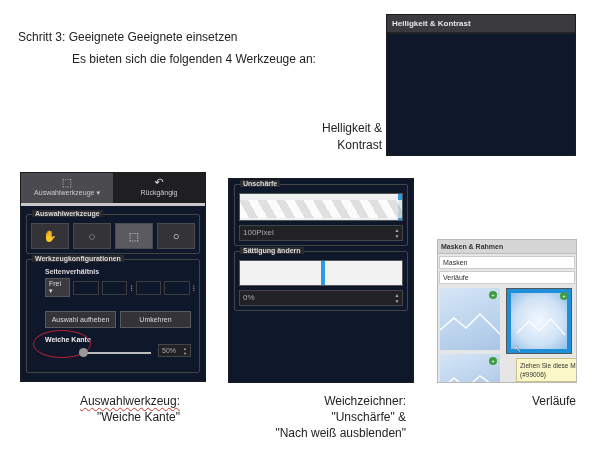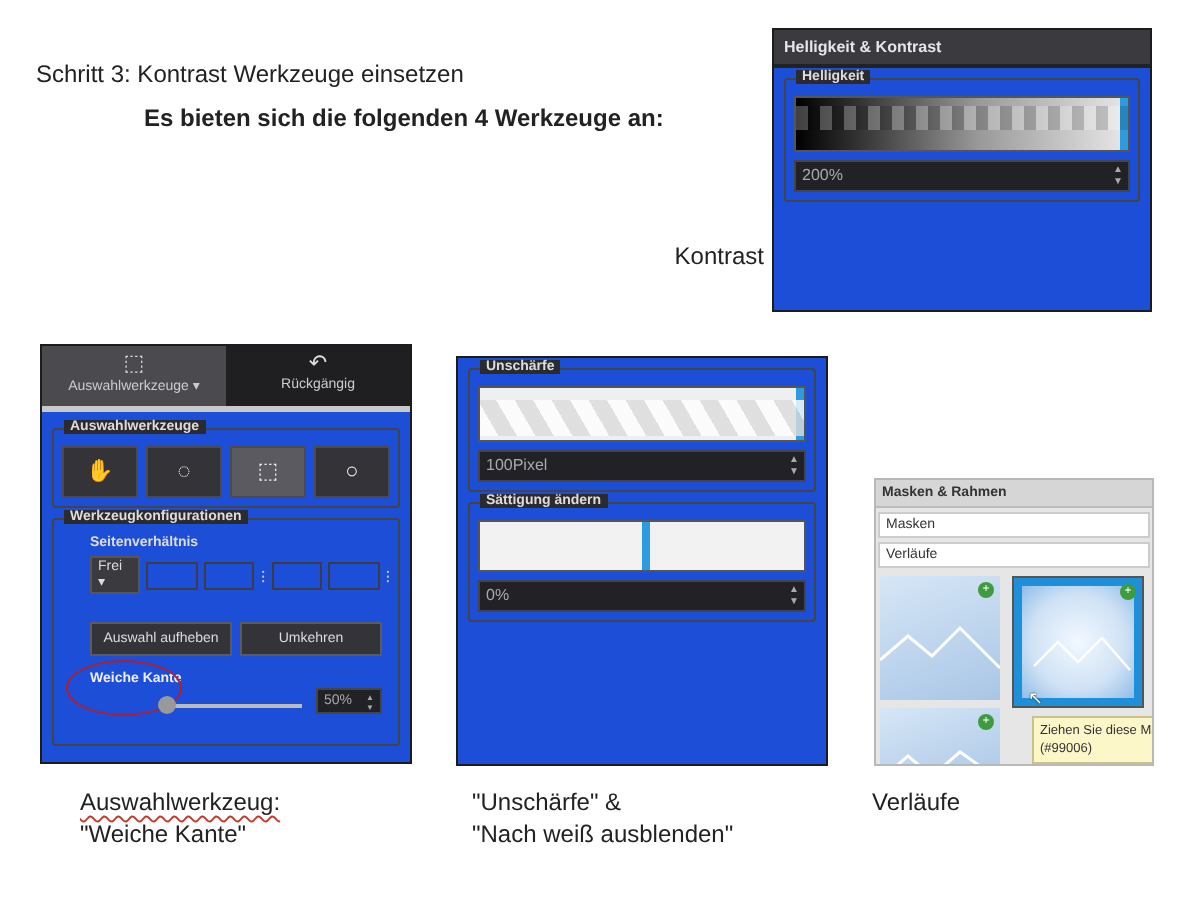--- a/index.html
+++ b/index.html
@@ -1,26 +1,26 @@
 <!DOCTYPE html>
 <html><head>
 <meta charset="utf-8">
 <style>
   html, body { margin:0; padding:0; }
   body { width:600px; height:451px; background:#ffffff; position:relative; overflow:hidden;
          font-family:"Liberation Sans", sans-serif; color:#222; }
   .abs { position:absolute; }
   .intro1 { left:18px; top:30px; font-size:12px; }
-  .intro2 { left:72px; top:52px; font-size:12px;font-weight:bold; }
+  .intro2 { left:72px; top:52px; font-size:12px; }
   .side-cap { left:310px; top:120px; font-size:12px; text-align:right; line-height:17px; width:72px; }
-  .caption { font-size:12px; text-align:left; line-height:16px; }
+  .caption { font-size:12px; text-align:right; line-height:16px; }
   .wavy { text-decoration: underline wavy #c0392b; text-decoration-thickness:1px; text-underline-offset:2px; }
 
   
-  .dark { background:#1d4ed8; color:#cfcfcf; font-size:8px; box-shadow:0 0 0 1px #1c1c1e; }
+  .dark { background:#0f172a; color:#cfcfcf; font-size:8px; box-shadow:0 0 0 1px #1c1c1e; }
   .panel-title { background:#3a3a3f; color:#e6e6e6; font-weight:bold; font-size:8px; padding:4px 5px; border-bottom:2px solid #222; }
   .group { border:1px solid #444; margin:5px 5px; padding:8px 4px 4px; position:relative; border-radius:2px; }
   .group-label { position:absolute; top:-5px; left:5px; background:#2b2b2f; padding:0 3px; font-size:7px; font-weight:bold; color:#ddd; }
   .spin { background:#222226; border:1px solid #454548; height:14px; margin-top:4px; position:relative; font-size:8px; color:#aaa; line-height:14px; padding-left:3px; }
   .spin .arrows { position:absolute; right:2px; top:1px; width:6px; font-size:5px; line-height:6px; color:#aaa; text-align:center; }
   .strip { height:32px; position:relative; border:1px solid #555; }
   .handle { position:absolute; top:0; width:4px; height:100%; background:#2d9be0; }
 
   .p1 { left:387px; top:15px; width:188px; height:140px; }
   .p1 .strip { height:26px; }
@@ -62,37 +62,28 @@
   .thumb { position:absolute; background: linear-gradient(160deg, #d6e6f6 0%, #a9c6e6 100%); }
   .thumb.sel { background:#1e8fd8; padding:4px; }
   .thumb.sel .inner { width:100%; height:100%; background: radial-gradient(ellipse at center, #f2f8ff 0%, #cfe2f5 60%, #8fbde8 100%); }
   .badge { position:absolute; width:8px; height:8px; border-radius:50%; background:#3e9b3e; color:#fff; font-size:6px; line-height:8px; text-align:center; }
   .tooltip { position:absolute; background:#fbf7c8; border:1px solid #c9c28a; font-size:6.5px; color:#333; padding:2px 3px; line-height:9px; white-space:nowrap; }
   .mountain { position:absolute; }
 </style>
 </head>
 <body>
 
-<div class="abs intro1">Schritt 3: Kontrast Werkzeuge einsetzen</div>
+<div class="abs intro1">Schritt 3: Geeignete Geeignete einsetzen</div>
 <div class="abs intro2">Es bieten sich die folgenden 4 Werkzeuge an:</div>
 
 <div class="abs dark p1">
   <div class="panel-title">Helligkeit &amp; Kontrast</div>
-  <div class="group">
-    <span class="group-label">Helligkeit</span>
-    <div class="strip bright">
-      <div class="handle" style="right:0;"></div>
-    </div>
-    <div class="spin">
-      <span>200%</span>
-      <span class="arrows">▲<br>▼</span>
-    </div>
-  </div>
 </div>
 <div class="abs side-cap">
+  <div>Helligkeit &amp;</div>
   <div>Kontrast</div>
 </div>
 
 <div class="abs dark p2">
   <div class="tabbar">
     <div class="tab active">
       <span class="ico">⬚</span>
       <span>Auswahlwerkzeuge</span>
       <span>▾</span>
     </div>
@@ -192,18 +183,19 @@
       <div>(#99006)</div>
     </div>
   </div>
 </div>
 
 <div class="abs caption" style="left:40px; top:393px; width:140px;">
   <div class="wavy">Auswahlwerkzeug:</div>
   <div>"Weiche Kante"</div>
 </div>
 <div class="abs caption" style="left:236px; top:393px; width:170px;">
+  <div>Weichzeichner:</div>
   <div>"Unschärfe" &amp;</div>
   <div>"Nach weiß ausblenden"</div>
 </div>
 <div class="abs caption" style="left:436px; top:393px; width:140px;">
   <div>Verläufe</div>
 </div>
 
 </body></html>

